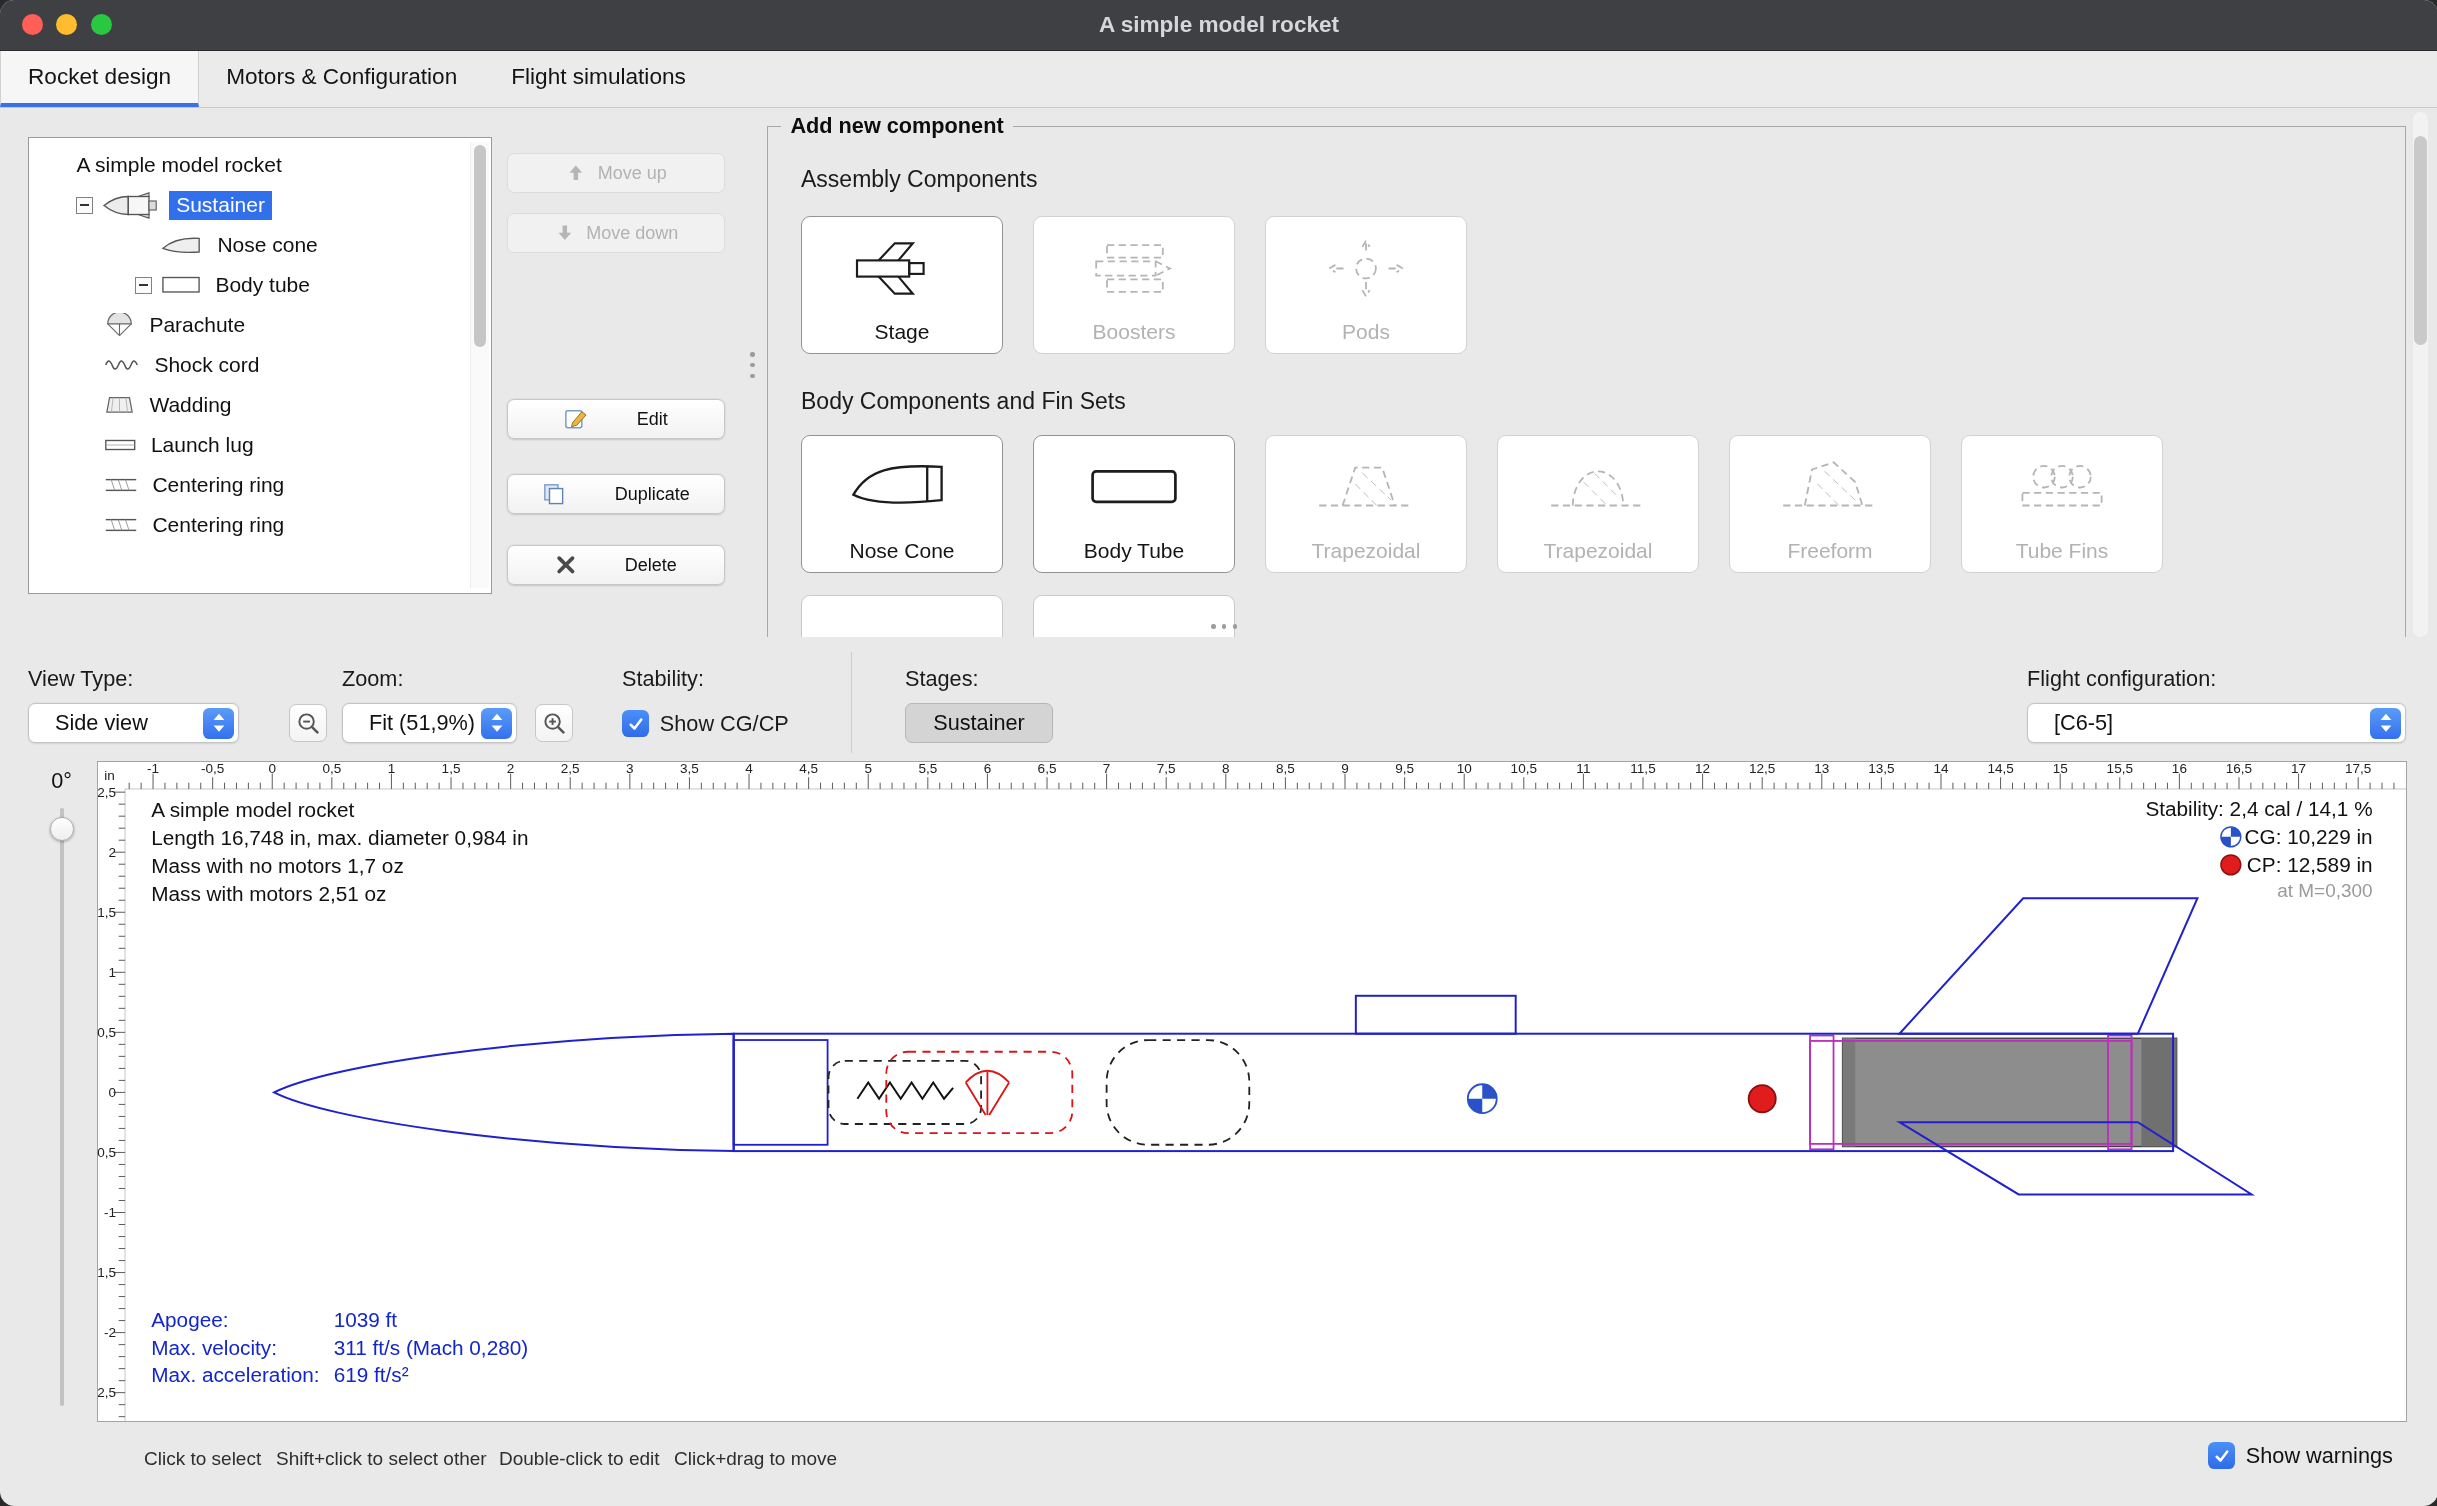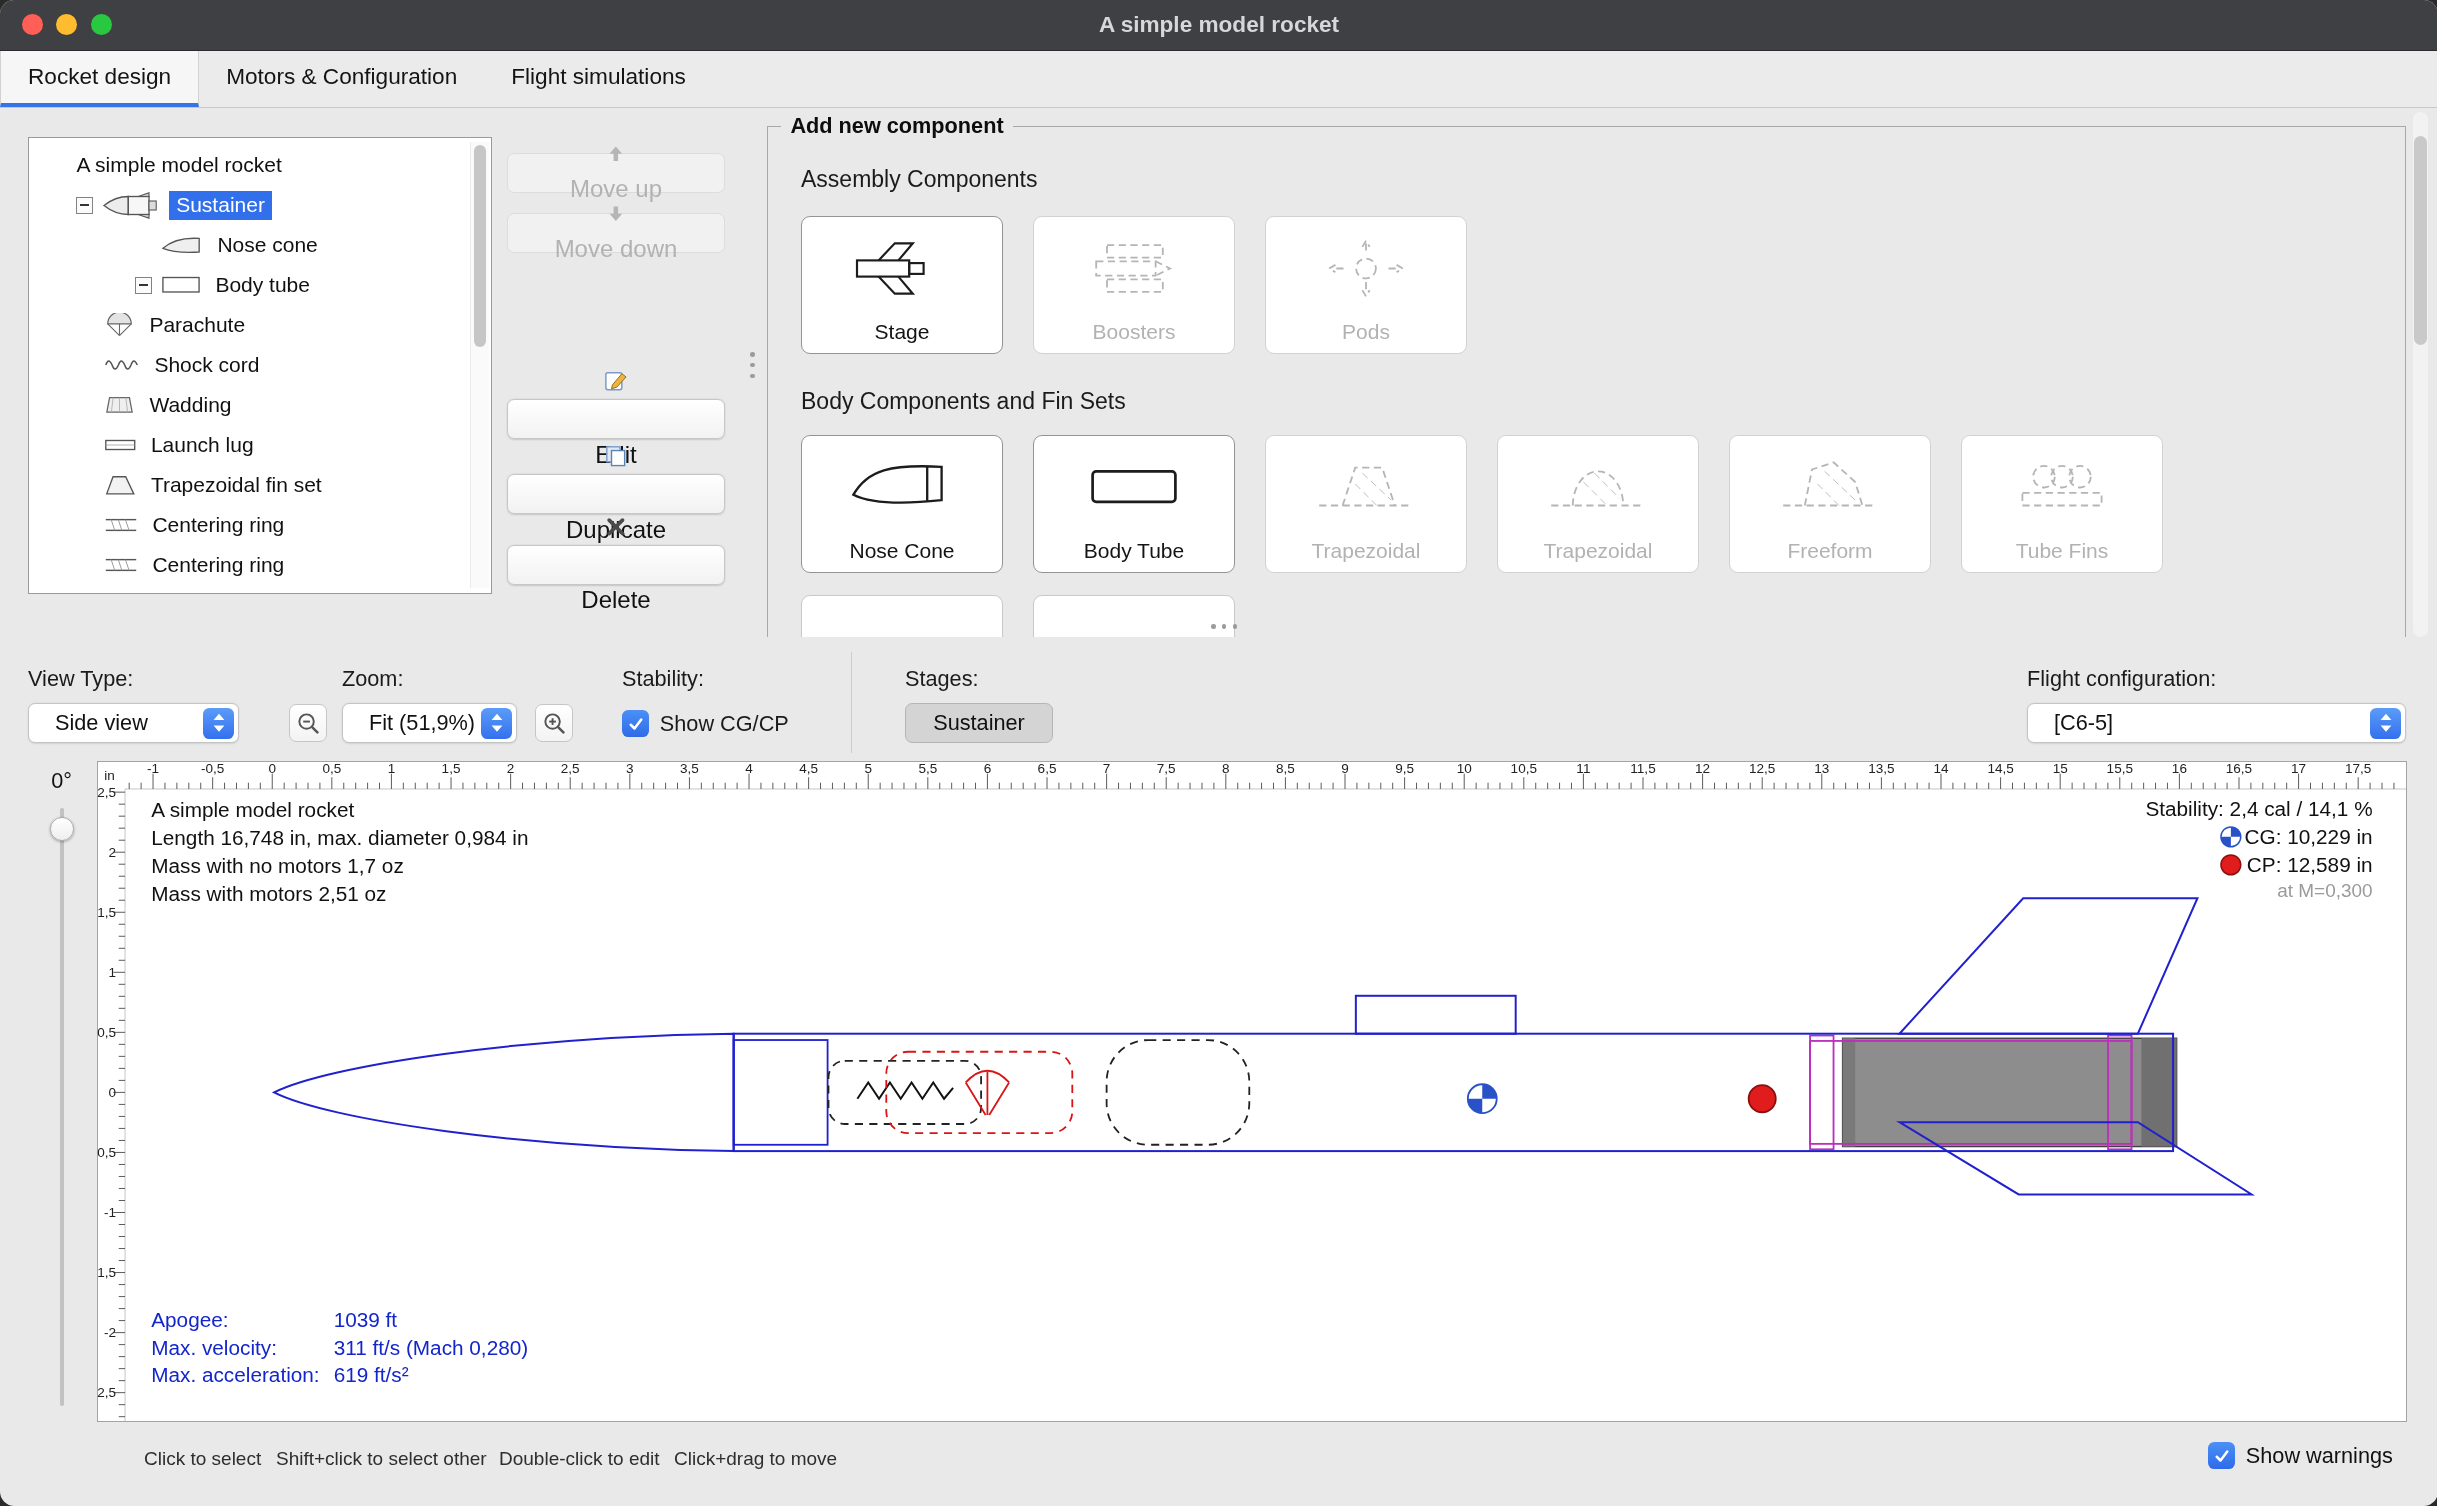--- a/index.html
+++ b/index.html
@@ -26,21 +26,21 @@
   .disclosure::before { content:""; width:8.1px; height:1.8px; background:#333; }
   .disclosure-spacer { width:17px; flex:none; }
   .tree-icon { display:flex; align-items:center; flex:none; }
   .tree-label { padding:2.7px 5.4px; }
   .tree-label.selected { background:#3170ea; color:#fff; padding:2.7px 7.2px; }
   .tree-scroll { position:absolute; right:1.8px; top:3.6px; width:18px; height:446px; background:#fafafa; border-left:0.9px solid #ececec; }
   .tree-thumb { position:absolute; left:2.7px; top:3.6px; width:12.6px; height:202px; background:#c6c6c6; border-radius:6.3px; }
 
   
   .act-btn { position:absolute; left:507px; width:218px; height:40px; border-radius:7.2px; display:flex; align-items:center; justify-content:center;
-             gap:10.8px; font-size:24px; box-sizing:border-box;flex-direction:column; }
+             gap:10.8px; font-size:18px; box-sizing:border-box; }
   .act-btn.on { background:linear-gradient(#ffffff,#f2f2f2); border:0.9px solid #c6c6c6; color:#111; box-shadow:0 0.9px 1.8px rgba(0,0,0,.15);gap:48px; }
   .act-btn.off { background:#f1f1f1; border:0.9px solid #dcdcdc; color:#b2b2b2; }
   .act-btn svg { flex:none; }
 
   
   .vdots { position:absolute; left:750px; top:352px; display:flex; flex-direction:column; gap:6.3px; }
   .hdots { position:absolute; left:1211px; top:624px; display:flex; gap:6.3px; }
   .dot { width:4.5px; height:4.5px; border-radius:50%; background:#9b9b9b; }
 
   
@@ -181,28 +181,20 @@
           <span class="tree-label">Wadding</span>
         </div>
         <div class="tree-row lvl3">
           <span class="tree-icon">
             <svg width="32.5" height="20" viewBox="0 0 36 22">
               <rect x="2" y="6" width="32" height="10" fill="#fff" stroke="#555" stroke-width="1.5"></rect>
               <line x1="2" y1="11" x2="34" y2="11" stroke="#a8a8a8" stroke-width="1"></line>
             </svg>
           </span>
           <span class="tree-label">Launch lug</span>
-        </div>
-        <div class="tree-row lvl3">
-          <span class="tree-icon">
-            <svg width="32.5" height="21.7" viewBox="0 0 36 24">
-              <path d="M3 22 L10 3 L24 3 L33 22 Z" fill="#f2f2f2" stroke="#555" stroke-width="1.5"></path>
-            </svg>
-          </span>
-          <span class="tree-label">Trapezoidal fin set</span>
         </div>
         <div class="tree-row lvl3">
           <span class="tree-icon">
             <svg width="34" height="20" viewBox="0 0 38 22">
               <line x1="2" y1="5" x2="36" y2="5" stroke="#555" stroke-width="1.6"></line>
               <line x1="2" y1="17" x2="36" y2="17" stroke="#555" stroke-width="1.6"></line>
               <path d="M8 5 L12 17 M16 5 L20 17 M24 5 L28 17" stroke="#9a9a9a" stroke-width="1.1"></path>
             </svg>
           </span>
           <span class="tree-label">Centering ring</span>

